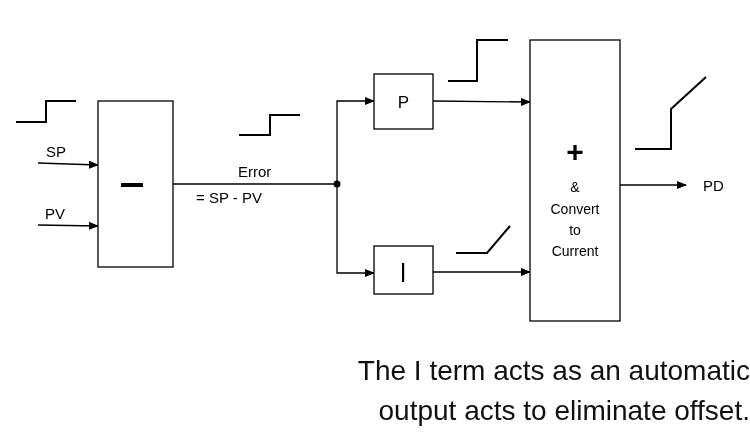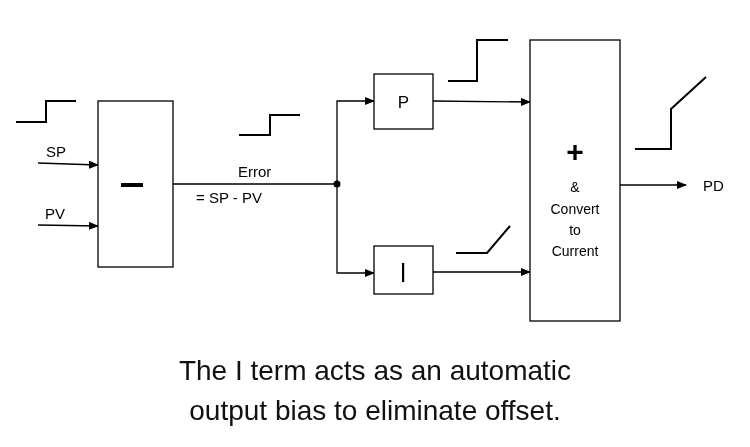--- a/index.html
+++ b/index.html
@@ -1,20 +1,20 @@
 <!DOCTYPE html>
 <html><head>
   <meta charset="utf-8">
   <style>
     html, body { margin: 0; padding: 0; background: #ffffff; }
     body { width: 750px; height: 447px; overflow: hidden; position: relative; }
     svg { position: absolute; left: 0; top: 0; }
     .lbl { font-family: "Liberation Sans", sans-serif; fill: #000; }
     .caption {
-      position: absolute; left: 0; width: 750px; text-align: center;
+      position: absolute; left: 0; width: 750px; text-align: right;
       font-family: "Liberation Sans", sans-serif; font-size: 28px; color: #111;
       line-height: 38px;
     }
   </style>
 </head>
 <body>
 
 <svg width="750" height="447" viewBox="0 0 750 447">
   <defs>
     <marker id="arrow" markerWidth="10" markerHeight="8" refX="9" refY="4" orient="auto" markerUnits="userSpaceOnUse">
@@ -63,13 +63,13 @@
   <text class="lbl" x="575" y="235" font-size="14" text-anchor="middle">to</text>
   <text class="lbl" x="575" y="256" font-size="14" text-anchor="middle">Current</text>
 
   <line x1="620" y1="185" x2="686" y2="185" stroke="#000" stroke-width="1.3" marker-end="url(#arrow)"></line>
   <text class="lbl" x="703" y="191" font-size="15">PD</text>
 
   <polyline points="635,149 671,149 671,109 706,77" fill="none" stroke="#000" stroke-width="2"></polyline>
 </svg>
 
 <div class="caption" style="top:352px;">The I term acts as an automatic</div>
-<div class="caption" style="top:392px;">output bias to eliminate offset.</div>
+<div class="caption" style="top:392px;">output acts to eliminate offset.</div>
 
 </body></html>

